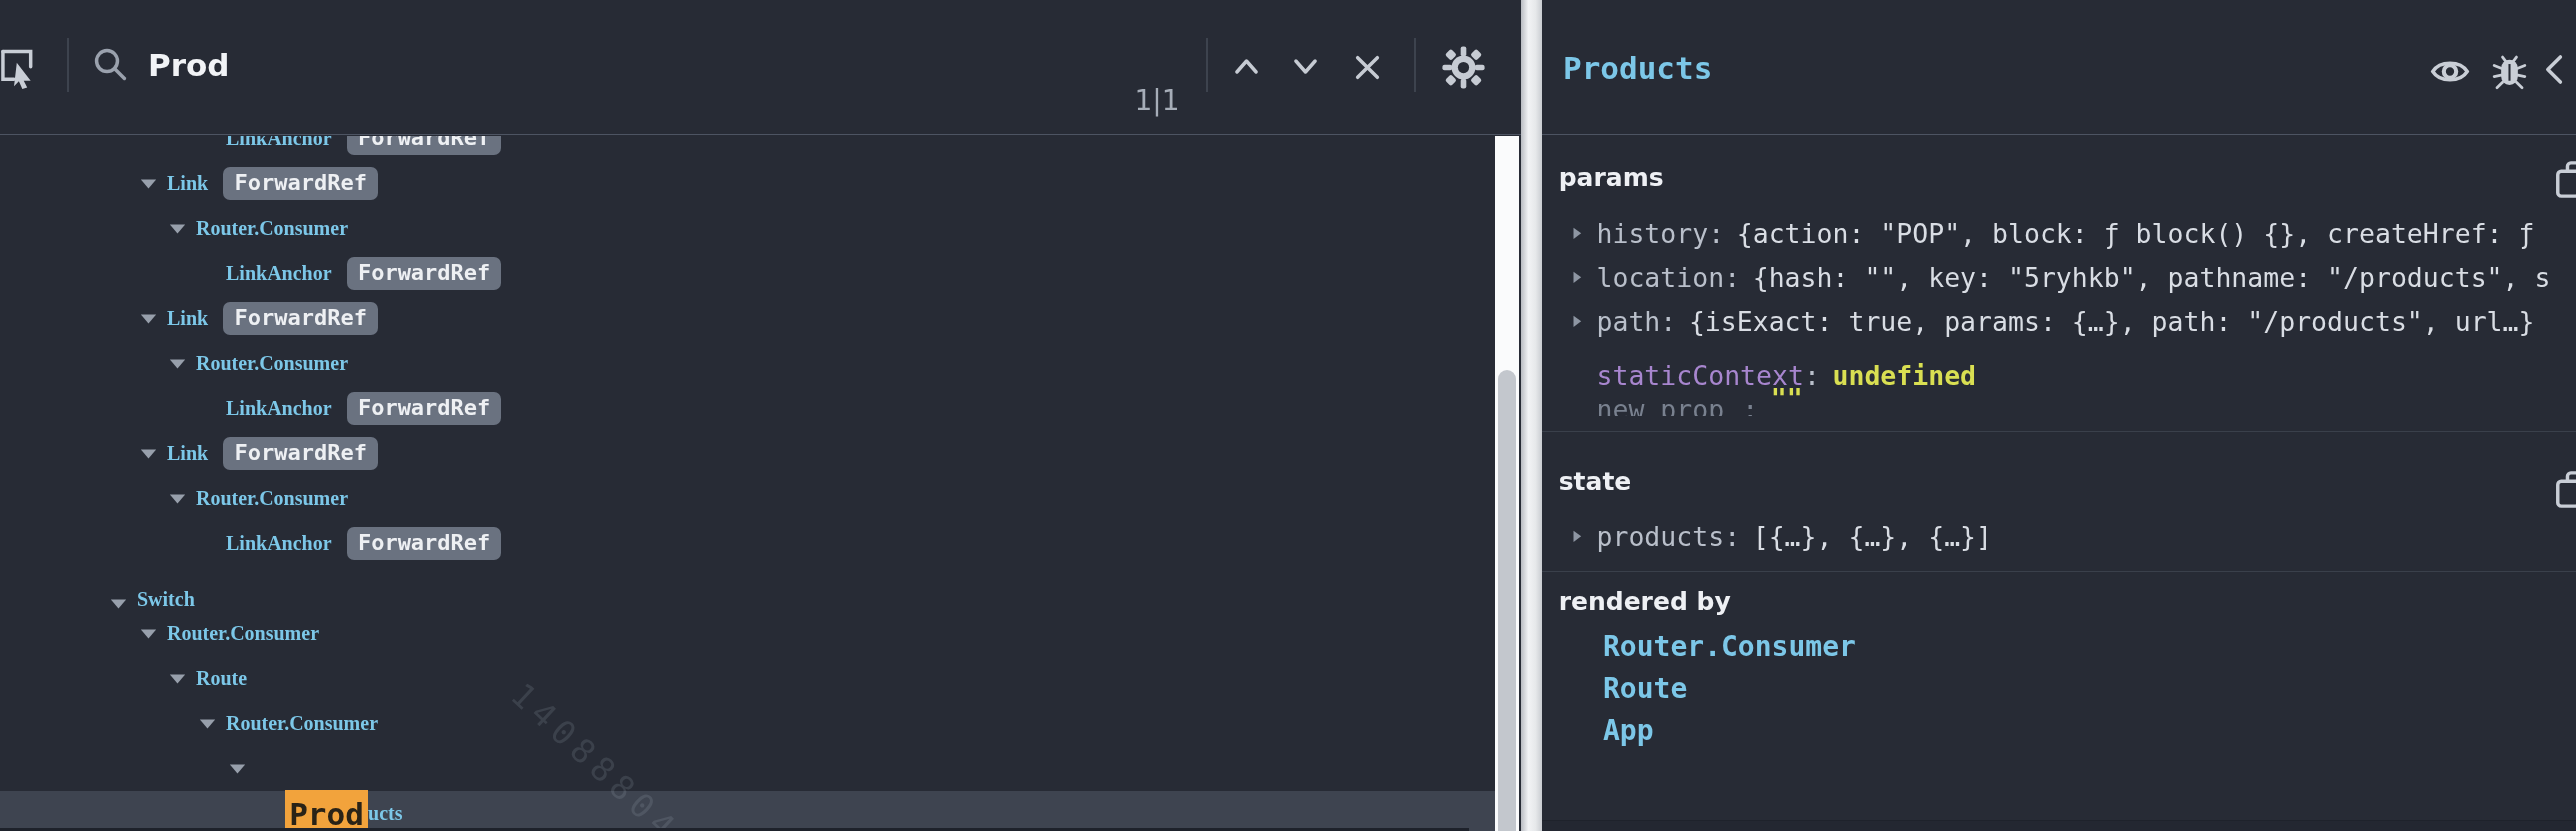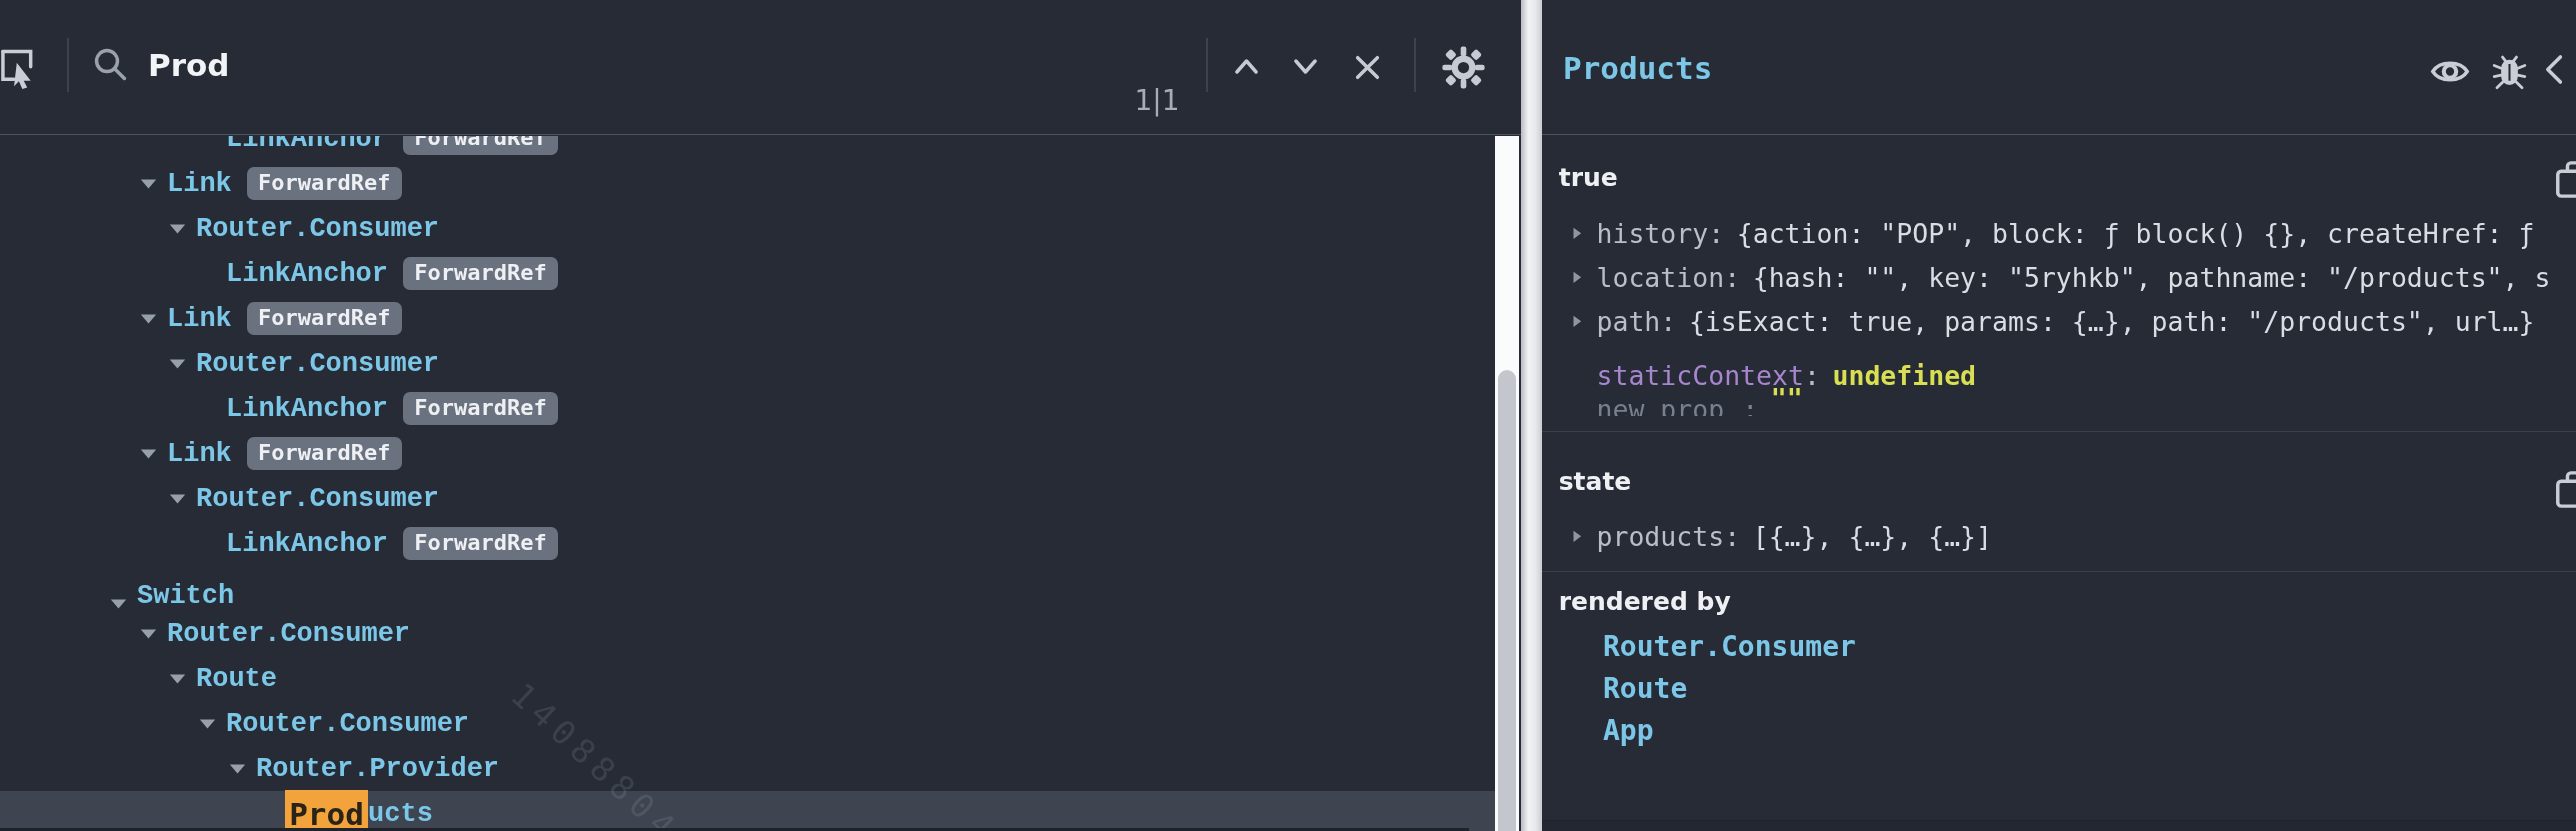--- a/index.html
+++ b/index.html
@@ -21,21 +21,21 @@
   .toolbar{position:absolute;left:0;top:0;width:100%;height:135px;border-bottom:1.4px solid var(--toolbar-border);}
   .toolbar .icon{position:absolute;}
   .vdiv{position:absolute;top:38px;width:2.1px;height:54px;background:#3d434e;}
   .search-value{position:absolute;left:148px;top:47px;font-size:31px;font-weight:bold;color:#f1f3f6;}
   .results-count{position:absolute;left:1122px;top:52px;width:70px;text-align:center;font-size:28px;color:var(--muted-gray);margin-top:32px;}
   .tree{position:absolute;left:0;top:136px;right:26px;bottom:0;overflow:hidden;}
   .tree-rows{margin-top:-20px;}
   .tree-row{height:45px;display:flex;align-items:center;white-space:nowrap;}
   .tree-row.selected{background:var(--selected-row-bg);}
   .caret-box{width:29px;display:inline-flex;align-items:center;flex:none;}
-  .tname{font-family:Liberation Mono, monospace;font-size:27px;font-weight:bold;color:var(--component-name);}
+  .tname{font-family:Liberation Serif, serif;font-size:20px;font-weight:bold;color:var(--component-name);}
   .match{font-family:"DejaVu Sans Mono",monospace;font-size:31px;font-weight:bold;
     background:var(--search-highlight-bg);color:var(--search-highlight-text);padding:5.6px 4.2px;}
   .badge{font-family:"DejaVu Sans Mono",monospace;font-size:22px;font-weight:bold;
     background:var(--badge-bg);color:var(--badge-text);border-radius:7px;
     padding:2.8px 11px 4.9px;margin-left:15.3px;}
   .watermark{position:absolute;left:530px;top:539px;font-size:33px;letter-spacing:7px;
     color:var(--watermark);transform:rotate(43deg);transform-origin:0 0;pointer-events:none;}
   .left-bottom-line{position:absolute;left:0;right:26px;bottom:0;height:4.2px;background:#1e222b;}
   .tree-scrollbar{position:absolute;right:2.1px;top:136px;bottom:0;width:24px;background:var(--scrollbar-track);}
   .tree-scrollbar .thumb{position:absolute;left:2.8px;top:234px;bottom:0;width:18px;
@@ -229,21 +229,20 @@
             </svg>
           </span>
           <span class="tname">Router.Consumer</span>
         </div>
         <div class="tree-row" style="padding-left: 227px;">
           <span class="caret-box">
             <svg width="21" height="15.3" viewBox="0 0 30 22">
               <polygon points="4,5 26,5 15,18" fill="#979fab"></polygon>
             </svg>
           </span>
-          <span class="tname">Router.Provider</span>
         </div>
         <div class="tree-row selected" style="padding-left: 256px;">
           <span class="caret-box"></span>
           <span class="match">Prod</span>
           <span class="tname">ucts</span>
         </div>
       </div>
     <div class="left-bottom-line"></div>
   </div>
 
@@ -280,21 +279,21 @@
     <span class="icon" style="position:absolute;left:1003px;top:54px;">
       <svg width="56" height="31" viewBox="0 0 80 44">
         <polyline points="22,4 4,22 22,40" fill="none" stroke="#c9ced6" stroke-width="5" stroke-linecap="round" stroke-linejoin="round"></polyline>
         <polyline points="58,4 76,22 58,40" fill="none" stroke="#c9ced6" stroke-width="5" stroke-linecap="round" stroke-linejoin="round"></polyline>
       </svg>
     </span>
   </div>
 
   <div class="right-content">
 
-    <div class="section-label" style="top:26.5px;">true</div>
+    <div class="section-label" style="top:26.5px;">params</div>
     <span class="copy-icon" style="left:1013px;top:24px;">
       <svg width="36" height="39" viewBox="0 0 52 56">
         <rect x="18" y="4" width="30" height="36" rx="5" fill="none" stroke="#c9ced6" stroke-width="5"></rect>
         <rect x="4" y="16" width="30" height="36" rx="5" fill="#272b35" stroke="#c9ced6" stroke-width="5"></rect>
       </svg>
     </span>
     <div>
         <div class="prop-row" style="top: 79px;">
           <span class="arrow-box">
             <svg width="14" height="16.7" viewBox="0 0 20 24">

